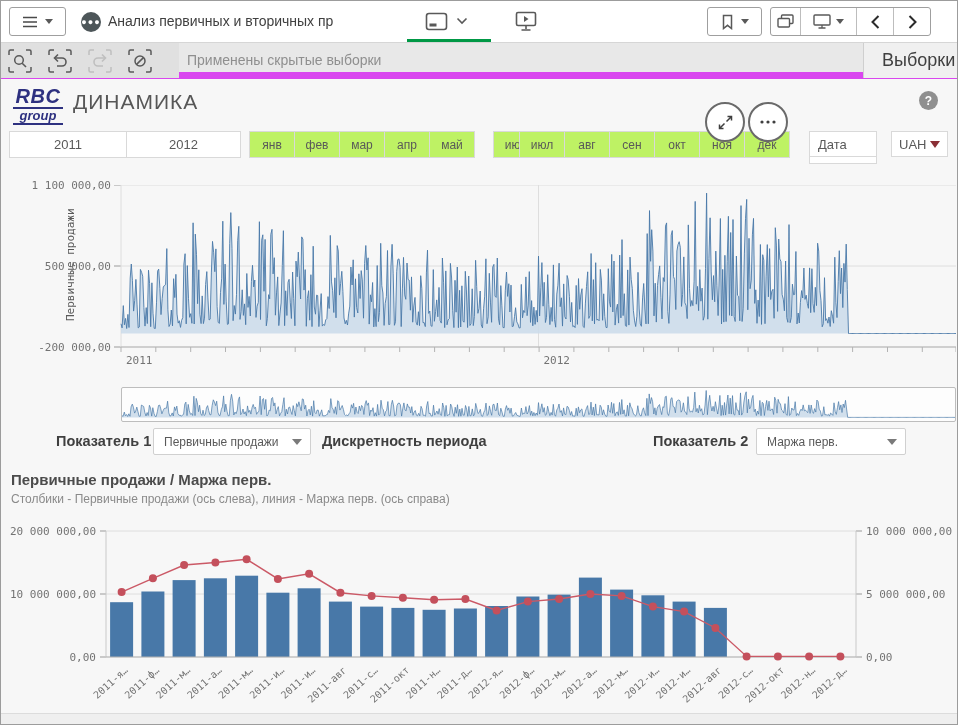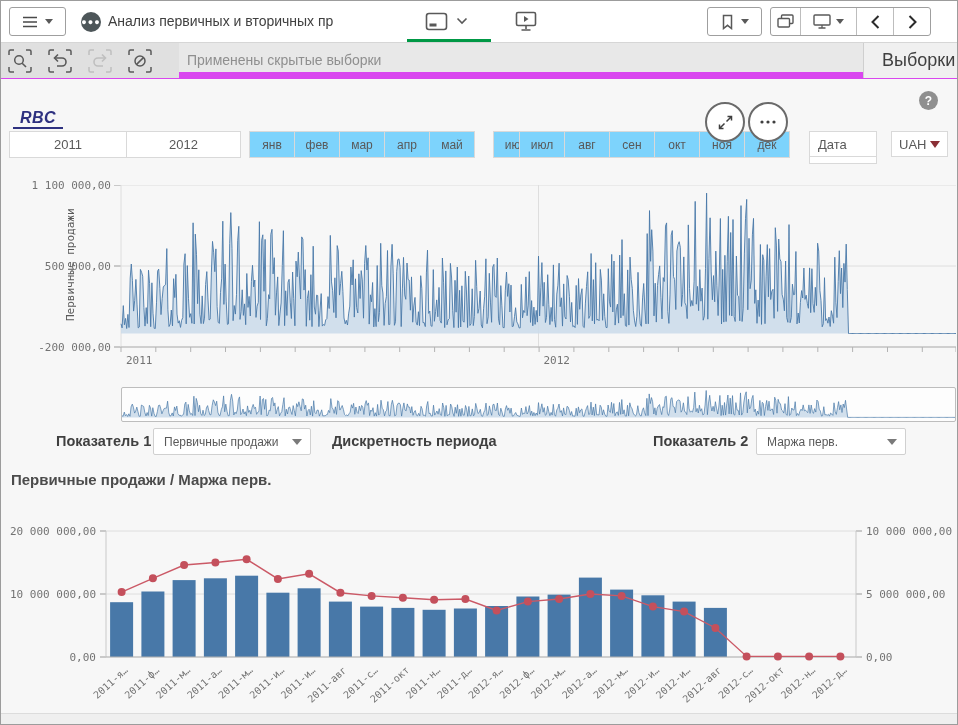--- a/index.html
+++ b/index.html
@@ -34,30 +34,30 @@
   .selbar { left:0; top:42px; width:958px; height:36px; background:#e8e8e8; border-bottom:7px solid #d946ef; }
   .selbar-icons { position:absolute; left:0; top:0; width:178px; height:35px; background:#e0e0e0; display:flex; align-items:center; padding-left:6px; gap:14px; }
   .sel-icon { width:26px; height:26px; display:flex; align-items:center; justify-content:center; cursor:pointer; }
   .sel-msg { position:absolute; left:186px; top:0; height:35px; line-height:35px; font-size:14px; color:#8f8f8f; }
   .selections-tool { position:absolute; right:0; top:0; width:96px; height:35px; background:#f0f0f0; border-left:1px solid #cfcfcf;
     display:flex; align-items:center; gap:8px; padding:0 10px; cursor:pointer; }
   .selections-tool span { font-size:18px; color:#404040; }
 
   
   .logo { position:absolute; left:12px; top:85px; width:50px; text-align:center; color:#2e3180; font-style:italic; font-weight:bold; line-height:1; }
-  .logo .l1 { font-size:16px; letter-spacing:0.5px; border-bottom:2.5px solid #2e3180; padding-bottom:1px;margin-top:24px; }
+  .logo .l1 { font-size:20px; letter-spacing:0.5px; border-bottom:2.5px solid #2e3180; padding-bottom:1px; }
   .logo .l2 { font-size:13px; border-bottom:2px solid #2e3180; padding-bottom:1px; }
   .page-title { position:absolute; left:72px; top:89px; font-size:21px; color:#575757; letter-spacing:1px; }
   .help-btn { position:absolute; left:918px; top:90px; width:19px; height:19px; border-radius:50%; background:#8f8f8f; color:#fff;
     font-size:12px; font-weight:bold; display:flex; align-items:center; justify-content:center; cursor:pointer; }
 
   
   .filter-box { position:absolute; top:130px; height:27px; background:#fff; border:1px solid #d9d9d9;
     display:flex; align-items:center; justify-content:center; font-size:13px; color:#595959; cursor:pointer; }
-  .month-box { position:absolute; top:130px; height:27px; width:46px; background:#7dd3fc; border:1px solid #d9d9d9;
+  .month-box { position:absolute; top:130px; height:27px; width:46px; background:#bef264; border:1px solid #d9d9d9;
     display:flex; align-items:center; justify-content:center; font-size:12px; color:#595959; cursor:pointer; }
   .date-box { position:absolute; left:808px; top:130px; width:68px; height:26px; background:#fff; border:1px solid #d9d9d9;
     display:flex; align-items:center; padding-left:8px; font-size:13px; color:#595959; cursor:pointer; }
   .date-strip { position:absolute; left:808px; top:156px; width:68px; height:7px; background:#fff; border:1px solid #d9d9d9; border-top:none; }
   .uah-box { position:absolute; left:890px; top:130px; width:57px; height:26px; background:#fff; border:1px solid #d9d9d9;
     display:flex; align-items:center; justify-content:space-between; padding:0 7px; font-size:13px; color:#595959; cursor:pointer; }
   .uah-caret { width:0; height:0; border-left:5px solid transparent; border-right:5px solid transparent; border-top:7px solid #8a2f35; }
   .circle-btn { position:absolute; top:101px; width:40px; height:40px; border-radius:50%; background:#fff; border:2px solid #6a6a6a;
     display:flex; align-items:center; justify-content:center; z-index:6; cursor:pointer; }
 
@@ -196,20 +196,21 @@
         <rect x="13" y="7" width="4" height="7.5" fill="#3f3f3f"></rect>
       </svg>
       <span>Выборки</span>
     </div>
   </div>
 
   <div class="logo">
     <div class="l1">RBC</div>
     <div class="l2">group</div>
   </div>
+  <div class="page-title">ДИНАМИКА</div>
   <div class="help-btn">?</div>
 
   <div id="year-row">
       <div class="filter-box" style="left: 8px; width: 118px;">2011</div>
       <div class="filter-box" style="left: 125px; width: 115px;">2012</div>
     </div>
   <div id="month-row">
       <div class="month-box" style="left: 248px;">янв</div>
       <div class="month-box" style="left: 293px;">фев</div>
       <div class="month-box" style="left: 338px;">мар</div>
@@ -299,28 +300,29 @@
         <path d="M0.0,27.6L1.1,28.4L2.3,24.1L3.4,27.8L4.6,26.5L5.7,28.5L6.8,25.8L8.0,28.3L9.1,18.8L10.3,16.1L11.4,19.2L12.6,25.1L13.7,23.1L14.8,19.1L16.0,23.8L17.1,28.3L18.3,28.2L19.4,17.1L20.5,17.7L21.7,18.5L22.8,24.5L24.0,28.0L25.1,24.5L26.2,27.5L27.4,17.3L28.5,19.9L29.7,28.1L30.8,19.7L32.0,25.5L33.1,28.4L34.2,28.5L35.4,23.5L36.5,17.5L37.7,17.1L38.8,20.9L39.9,25.8L41.1,22.7L42.2,20.5L43.4,20.2L44.5,20.1L45.6,13.2L46.8,24.9L47.9,28.1L49.1,27.6L50.2,24.9L51.3,28.0L52.5,18.9L53.6,22.5L54.8,18.1L55.9,25.7L57.1,27.4L58.2,27.0L59.3,28.3L60.5,26.9L61.6,26.3L62.8,16.1L63.9,14.1L65.0,27.6L66.2,16.4L67.3,22.8L68.5,26.3L69.6,25.6L70.7,27.5L71.9,8.2L73.0,27.6L74.2,10.4L75.3,14.3L76.5,23.7L77.6,17.2L78.7,25.7L79.9,27.5L81.0,22.2L82.2,27.5L83.3,26.5L84.4,20.0L85.6,17.6L86.7,22.6L87.9,26.8L89.0,26.7L90.1,17.7L91.3,11.8L92.4,14.0L93.6,17.6L94.7,13.2L95.9,24.3L97.0,27.3L98.1,27.5L99.3,21.6L100.4,18.8L101.6,7.9L102.7,23.8L103.8,16.1L105.0,23.2L106.1,27.7L107.3,27.6L108.4,12.2L109.5,6.3L110.7,13.1L111.8,27.0L113.0,24.1L114.1,25.7L115.3,22.0L116.4,11.7L117.5,8.9L118.7,26.7L119.8,25.2L121.0,21.0L122.1,26.0L123.2,23.7L124.4,27.7L125.5,17.9L126.7,24.4L127.8,22.3L128.9,26.1L130.1,19.4L131.2,16.4L132.4,20.5L133.5,19.2L134.6,26.3L135.8,24.2L136.9,23.5L138.1,8.0L139.2,26.7L140.4,11.5L141.5,10.5L142.6,21.3L143.8,11.4L144.9,28.0L146.1,26.5L147.2,22.0L148.3,22.8L149.5,10.5L150.6,9.5L151.8,18.0L152.9,14.9L154.0,25.9L155.2,21.5L156.3,18.6L157.5,27.9L158.6,25.5L159.8,23.6L160.9,16.4L162.0,9.7L163.2,27.9L164.3,21.2L165.5,26.0L166.6,19.6L167.7,19.0L168.9,23.4L170.0,26.5L171.2,17.6L172.3,22.7L173.4,27.9L174.6,15.6L175.7,18.6L176.9,13.8L178.0,18.4L179.2,22.8L180.3,10.9L181.4,11.4L182.6,21.1L183.7,17.2L184.9,28.0L186.0,22.7L187.1,21.2L188.3,26.9L189.4,18.2L190.6,28.1L191.7,12.7L192.8,24.4L194.0,25.7L195.1,22.1L196.3,22.2L197.4,28.1L198.6,25.0L199.7,21.8L200.8,28.0L202.0,27.7L203.1,27.9L204.3,26.8L205.4,26.5L206.5,22.4L207.7,24.6L208.8,10.6L210.0,19.5L211.1,21.2L212.2,25.4L213.4,18.8L214.5,26.4L215.7,12.6L216.8,13.7L217.9,22.1L219.1,19.9L220.2,17.5L221.4,21.4L222.5,26.4L223.7,27.6L224.8,26.9L225.9,27.8L227.1,25.7L228.2,24.2L229.4,16.7L230.5,20.1L231.6,15.3L232.8,26.3L233.9,19.0L235.1,24.4L236.2,25.5L237.3,18.0L238.5,22.7L239.6,17.4L240.8,19.2L241.9,26.5L243.1,16.0L244.2,12.6L245.3,17.3L246.5,14.9L247.6,27.6L248.8,22.0L249.9,23.4L251.0,19.7L252.2,28.1L253.3,24.7L254.5,28.1L255.6,16.4L256.7,27.1L257.9,25.4L259.0,12.2L260.2,20.3L261.3,21.7L262.5,27.9L263.6,23.6L264.7,22.3L265.9,13.5L267.0,27.7L268.2,27.7L269.3,16.7L270.4,12.3L271.6,18.0L272.7,27.9L273.9,27.2L275.0,17.5L276.1,15.3L277.3,15.1L278.4,16.8L279.6,28.1L280.7,20.9L281.9,14.9L283.0,22.0L284.1,22.9L285.3,15.9L286.4,19.1L287.6,19.2L288.7,25.0L289.8,18.6L291.0,27.3L292.1,24.1L293.3,22.5L294.4,27.2L295.5,27.8L296.7,25.3L297.8,27.9L299.0,18.3L300.1,20.8L301.2,27.3L302.4,27.3L303.5,28.1L304.7,17.8L305.8,13.5L307.0,25.6L308.1,25.1L309.2,28.0L310.4,28.0L311.5,17.2L312.7,27.1L313.8,25.2L314.9,23.0L316.1,26.2L317.2,20.6L318.4,26.9L319.5,27.4L320.6,15.0L321.8,19.7L322.9,28.3L324.1,17.4L325.2,27.8L326.4,26.8L327.5,26.6L328.6,16.0L329.8,18.8L330.9,25.0L332.1,28.3L333.2,19.2L334.3,25.3L335.5,16.7L336.6,28.3L337.8,21.1L338.9,28.2L340.0,20.3L341.2,27.1L342.3,27.2L343.5,17.5L344.6,21.1L345.8,28.3L346.9,18.4L348.0,27.9L349.2,27.5L350.3,20.9L351.5,27.9L352.6,26.2L353.7,15.4L354.9,20.4L356.0,25.5L357.2,24.6L358.3,21.3L359.4,27.8L360.6,28.3L361.7,24.7L362.9,22.3L364.0,15.1L365.2,27.5L366.3,26.2L367.4,17.9L368.6,23.6L369.7,27.3L370.9,16.7L372.0,16.2L373.1,22.3L374.3,22.5L375.4,15.0L376.6,26.6L377.7,27.7L378.8,20.2L380.0,24.1L381.1,28.3L382.3,28.3L383.4,21.1L384.5,17.6L385.7,22.3L386.8,19.9L388.0,25.3L389.1,20.1L390.3,28.1L391.4,28.0L392.5,26.2L393.7,24.5L394.8,27.2L396.0,27.6L397.1,28.3L398.2,28.3L399.4,20.0L400.5,26.4L401.7,25.0L402.8,25.4L403.9,18.6L405.1,26.0L406.2,24.0L407.4,17.6L408.5,27.3L409.7,23.1L410.8,27.9L411.9,24.4L413.1,27.7L414.2,25.0L415.4,27.2L416.5,14.6L417.6,26.1L418.8,20.7L419.9,15.8L421.1,24.2L422.2,19.6L423.3,27.3L424.5,26.3L425.6,18.2L426.8,23.8L427.9,27.7L429.1,24.4L430.2,27.1L431.3,16.3L432.5,26.8L433.6,28.2L434.8,21.9L435.9,20.2L437.0,16.0L438.2,24.3L439.3,22.6L440.5,28.0L441.6,19.9L442.7,26.2L443.9,26.6L445.0,18.3L446.2,19.1L447.3,22.3L448.5,27.2L449.6,23.5L450.7,28.1L451.9,27.9L453.0,28.3L454.2,20.2L455.3,27.7L456.4,18.9L457.6,24.8L458.7,22.0L459.9,20.9L461.0,28.1L462.1,28.3L463.3,23.6L464.4,20.4L465.6,17.6L466.7,26.5L467.8,26.0L469.0,14.1L470.1,27.0L471.3,19.1L472.4,27.6L473.6,15.9L474.7,26.9L475.8,26.7L477.0,27.0L478.1,17.2L479.3,19.2L480.4,26.9L481.5,21.8L482.7,26.1L483.8,28.2L485.0,28.3L486.1,17.0L487.2,23.2L488.4,24.4L489.5,14.3L490.7,25.3L491.8,15.5L493.0,27.8L494.1,24.9L495.2,23.8L496.4,27.4L497.5,14.4L498.7,26.4L499.8,11.5L500.9,26.0L502.1,21.8L503.2,27.9L504.4,28.1L505.5,17.2L506.6,27.8L507.8,14.8L508.9,19.0L510.1,20.8L511.2,25.1L512.4,27.0L513.5,28.1L514.6,26.1L515.8,17.7L516.9,24.7L518.1,27.6L519.2,28.0L520.3,22.6L521.5,19.8L522.6,24.7L523.8,27.6L524.9,10.3L526.0,27.6L527.2,5.9L528.3,15.6L529.5,9.6L530.6,13.6L531.8,26.0L532.9,19.8L534.0,27.2L535.2,20.2L536.3,18.1L537.5,16.5L538.6,22.5L539.7,26.6L540.9,18.7L542.0,19.5L543.2,8.9L544.3,8.2L545.4,25.2L546.6,27.5L547.7,22.0L548.9,10.6L550.0,9.7L551.1,18.5L552.3,19.1L553.4,24.8L554.6,13.6L555.7,12.4L556.9,11.9L558.0,12.9L559.1,24.2L560.3,21.9L561.4,14.8L562.6,23.5L563.7,24.1L564.8,26.6L566.0,8.6L567.1,20.8L568.3,24.2L569.4,23.1L570.5,24.1L571.7,19.4L572.8,4.1L574.0,23.8L575.1,20.4L576.3,25.0L577.4,17.2L578.5,23.2L579.7,20.7L580.8,26.9L582.0,26.1L583.1,17.0L584.2,2.5L585.4,26.7L586.5,15.1L587.7,7.3L588.8,17.6L589.9,23.0L591.1,18.3L592.2,23.4L593.4,13.7L594.5,20.2L595.7,26.0L596.8,19.0L597.9,7.4L599.1,27.6L600.2,17.2L601.4,27.2L602.5,14.5L603.6,27.1L604.8,15.6L605.9,7.0L607.1,25.9L608.2,10.1L609.3,26.1L610.5,7.6L611.6,26.2L612.8,27.1L613.9,14.6L615.1,22.1L616.2,22.3L617.3,27.0L618.5,4.9L619.6,27.1L620.8,24.7L621.9,14.0L623.0,7.4L624.2,3.8L625.3,24.9L626.5,11.2L627.6,20.9L628.7,19.2L629.9,10.5L631.0,7.4L632.2,23.7L633.3,21.1L634.4,27.5L635.6,23.0L636.7,26.2L637.9,12.4L639.0,27.7L640.2,14.3L641.3,15.4L642.4,27.5L643.6,18.5L644.7,12.4L645.9,22.4L647.0,13.2L648.1,22.9L649.3,21.3L650.4,21.0L651.6,26.5L652.7,9.2L653.8,12.5L655.0,25.2L656.1,11.3L657.3,15.1L658.4,15.7L659.6,22.0L660.7,22.9L661.8,25.1L663.0,15.6L664.1,26.4L665.3,27.3L666.4,8.6L667.5,27.4L668.7,26.4L669.8,20.0L671.0,22.0L672.1,21.9L673.2,13.7L674.4,27.6L675.5,25.5L676.7,27.4L677.8,23.5L679.0,21.2L680.1,22.6L681.2,16.9L682.4,22.9L683.5,22.1L684.7,23.6L685.8,24.6L686.9,16.9L688.1,25.4L689.2,17.0L690.4,23.7L691.5,25.4L692.6,20.6L693.8,24.1L694.9,12.1L696.1,13.6L697.2,21.2L698.4,23.1L699.5,28.1L700.6,27.6L701.8,18.7L702.9,26.9L704.1,26.6L705.2,27.4L706.3,26.3L707.5,28.1L708.6,25.0L709.8,26.1L710.9,27.4L712.0,14.8L713.2,23.5L714.3,26.4L715.5,19.5L716.6,13.6L717.7,21.8L718.9,16.9L720.0,24.5L721.2,16.0L722.3,19.6L723.5,12.3L724.6,21.0L725.7,29.4L726.9,29.4L728.0,29.4L729.2,29.4L730.3,29.4L731.4,29.4L732.6,29.4L733.7,29.4L734.9,29.4L736.0,29.4L737.1,29.4L738.3,29.4L739.4,29.4L740.6,29.4L741.7,29.4L742.9,29.4L744.0,29.4L745.1,29.4L746.3,29.4L747.4,29.4L748.6,29.4L749.7,29.4L750.8,29.4L752.0,29.4L753.1,29.4L754.3,29.4L755.4,29.4L756.5,29.4L757.7,29.4L758.8,29.4L760.0,29.4L761.1,29.4L762.3,29.4L763.4,29.4L764.5,29.4L765.7,29.4L766.8,29.4L768.0,29.4L769.1,29.4L770.2,29.4L771.4,29.4L772.5,29.4L773.7,29.4L774.8,29.4L775.9,29.4L777.1,29.4L778.2,29.4L779.4,29.4L780.5,29.4L781.7,29.4L782.8,29.4L783.9,29.4L785.1,29.4L786.2,29.4L787.4,29.4L788.5,29.4L789.6,29.4L790.8,29.4L791.9,29.4L793.1,29.4L794.2,29.4L795.3,29.4L796.5,29.4L797.6,29.4L798.8,29.4L799.9,29.4L801.0,29.4L802.2,29.4L803.3,29.4L804.5,29.4L805.6,29.4L806.8,29.4L807.9,29.4L809.0,29.4L810.2,29.4L811.3,29.4L812.5,29.4L813.6,29.4L814.7,29.4L815.9,29.4L817.0,29.4L818.2,29.4L819.3,29.4L820.4,29.4L821.6,29.4L822.7,29.4L823.9,29.4L825.0,29.4L826.2,29.4L827.3,29.4L828.4,29.4L829.6,29.4L830.7,29.4L831.9,29.4L833.0,29.4L833,29.4L0,29.4Z" fill="#ccdbea" fill-opacity="0.9"></path>
         <path d="M0.0,27.6L1.1,28.4L2.3,24.1L3.4,27.8L4.6,26.5L5.7,28.5L6.8,25.8L8.0,28.3L9.1,18.8L10.3,16.1L11.4,19.2L12.6,25.1L13.7,23.1L14.8,19.1L16.0,23.8L17.1,28.3L18.3,28.2L19.4,17.1L20.5,17.7L21.7,18.5L22.8,24.5L24.0,28.0L25.1,24.5L26.2,27.5L27.4,17.3L28.5,19.9L29.7,28.1L30.8,19.7L32.0,25.5L33.1,28.4L34.2,28.5L35.4,23.5L36.5,17.5L37.7,17.1L38.8,20.9L39.9,25.8L41.1,22.7L42.2,20.5L43.4,20.2L44.5,20.1L45.6,13.2L46.8,24.9L47.9,28.1L49.1,27.6L50.2,24.9L51.3,28.0L52.5,18.9L53.6,22.5L54.8,18.1L55.9,25.7L57.1,27.4L58.2,27.0L59.3,28.3L60.5,26.9L61.6,26.3L62.8,16.1L63.9,14.1L65.0,27.6L66.2,16.4L67.3,22.8L68.5,26.3L69.6,25.6L70.7,27.5L71.9,8.2L73.0,27.6L74.2,10.4L75.3,14.3L76.5,23.7L77.6,17.2L78.7,25.7L79.9,27.5L81.0,22.2L82.2,27.5L83.3,26.5L84.4,20.0L85.6,17.6L86.7,22.6L87.9,26.8L89.0,26.7L90.1,17.7L91.3,11.8L92.4,14.0L93.6,17.6L94.7,13.2L95.9,24.3L97.0,27.3L98.1,27.5L99.3,21.6L100.4,18.8L101.6,7.9L102.7,23.8L103.8,16.1L105.0,23.2L106.1,27.7L107.3,27.6L108.4,12.2L109.5,6.3L110.7,13.1L111.8,27.0L113.0,24.1L114.1,25.7L115.3,22.0L116.4,11.7L117.5,8.9L118.7,26.7L119.8,25.2L121.0,21.0L122.1,26.0L123.2,23.7L124.4,27.7L125.5,17.9L126.7,24.4L127.8,22.3L128.9,26.1L130.1,19.4L131.2,16.4L132.4,20.5L133.5,19.2L134.6,26.3L135.8,24.2L136.9,23.5L138.1,8.0L139.2,26.7L140.4,11.5L141.5,10.5L142.6,21.3L143.8,11.4L144.9,28.0L146.1,26.5L147.2,22.0L148.3,22.8L149.5,10.5L150.6,9.5L151.8,18.0L152.9,14.9L154.0,25.9L155.2,21.5L156.3,18.6L157.5,27.9L158.6,25.5L159.8,23.6L160.9,16.4L162.0,9.7L163.2,27.9L164.3,21.2L165.5,26.0L166.6,19.6L167.7,19.0L168.9,23.4L170.0,26.5L171.2,17.6L172.3,22.7L173.4,27.9L174.6,15.6L175.7,18.6L176.9,13.8L178.0,18.4L179.2,22.8L180.3,10.9L181.4,11.4L182.6,21.1L183.7,17.2L184.9,28.0L186.0,22.7L187.1,21.2L188.3,26.9L189.4,18.2L190.6,28.1L191.7,12.7L192.8,24.4L194.0,25.7L195.1,22.1L196.3,22.2L197.4,28.1L198.6,25.0L199.7,21.8L200.8,28.0L202.0,27.7L203.1,27.9L204.3,26.8L205.4,26.5L206.5,22.4L207.7,24.6L208.8,10.6L210.0,19.5L211.1,21.2L212.2,25.4L213.4,18.8L214.5,26.4L215.7,12.6L216.8,13.7L217.9,22.1L219.1,19.9L220.2,17.5L221.4,21.4L222.5,26.4L223.7,27.6L224.8,26.9L225.9,27.8L227.1,25.7L228.2,24.2L229.4,16.7L230.5,20.1L231.6,15.3L232.8,26.3L233.9,19.0L235.1,24.4L236.2,25.5L237.3,18.0L238.5,22.7L239.6,17.4L240.8,19.2L241.9,26.5L243.1,16.0L244.2,12.6L245.3,17.3L246.5,14.9L247.6,27.6L248.8,22.0L249.9,23.4L251.0,19.7L252.2,28.1L253.3,24.7L254.5,28.1L255.6,16.4L256.7,27.1L257.9,25.4L259.0,12.2L260.2,20.3L261.3,21.7L262.5,27.9L263.6,23.6L264.7,22.3L265.9,13.5L267.0,27.7L268.2,27.7L269.3,16.7L270.4,12.3L271.6,18.0L272.7,27.9L273.9,27.2L275.0,17.5L276.1,15.3L277.3,15.1L278.4,16.8L279.6,28.1L280.7,20.9L281.9,14.9L283.0,22.0L284.1,22.9L285.3,15.9L286.4,19.1L287.6,19.2L288.7,25.0L289.8,18.6L291.0,27.3L292.1,24.1L293.3,22.5L294.4,27.2L295.5,27.8L296.7,25.3L297.8,27.9L299.0,18.3L300.1,20.8L301.2,27.3L302.4,27.3L303.5,28.1L304.7,17.8L305.8,13.5L307.0,25.6L308.1,25.1L309.2,28.0L310.4,28.0L311.5,17.2L312.7,27.1L313.8,25.2L314.9,23.0L316.1,26.2L317.2,20.6L318.4,26.9L319.5,27.4L320.6,15.0L321.8,19.7L322.9,28.3L324.1,17.4L325.2,27.8L326.4,26.8L327.5,26.6L328.6,16.0L329.8,18.8L330.9,25.0L332.1,28.3L333.2,19.2L334.3,25.3L335.5,16.7L336.6,28.3L337.8,21.1L338.9,28.2L340.0,20.3L341.2,27.1L342.3,27.2L343.5,17.5L344.6,21.1L345.8,28.3L346.9,18.4L348.0,27.9L349.2,27.5L350.3,20.9L351.5,27.9L352.6,26.2L353.7,15.4L354.9,20.4L356.0,25.5L357.2,24.6L358.3,21.3L359.4,27.8L360.6,28.3L361.7,24.7L362.9,22.3L364.0,15.1L365.2,27.5L366.3,26.2L367.4,17.9L368.6,23.6L369.7,27.3L370.9,16.7L372.0,16.2L373.1,22.3L374.3,22.5L375.4,15.0L376.6,26.6L377.7,27.7L378.8,20.2L380.0,24.1L381.1,28.3L382.3,28.3L383.4,21.1L384.5,17.6L385.7,22.3L386.8,19.9L388.0,25.3L389.1,20.1L390.3,28.1L391.4,28.0L392.5,26.2L393.7,24.5L394.8,27.2L396.0,27.6L397.1,28.3L398.2,28.3L399.4,20.0L400.5,26.4L401.7,25.0L402.8,25.4L403.9,18.6L405.1,26.0L406.2,24.0L407.4,17.6L408.5,27.3L409.7,23.1L410.8,27.9L411.9,24.4L413.1,27.7L414.2,25.0L415.4,27.2L416.5,14.6L417.6,26.1L418.8,20.7L419.9,15.8L421.1,24.2L422.2,19.6L423.3,27.3L424.5,26.3L425.6,18.2L426.8,23.8L427.9,27.7L429.1,24.4L430.2,27.1L431.3,16.3L432.5,26.8L433.6,28.2L434.8,21.9L435.9,20.2L437.0,16.0L438.2,24.3L439.3,22.6L440.5,28.0L441.6,19.9L442.7,26.2L443.9,26.6L445.0,18.3L446.2,19.1L447.3,22.3L448.5,27.2L449.6,23.5L450.7,28.1L451.9,27.9L453.0,28.3L454.2,20.2L455.3,27.7L456.4,18.9L457.6,24.8L458.7,22.0L459.9,20.9L461.0,28.1L462.1,28.3L463.3,23.6L464.4,20.4L465.6,17.6L466.7,26.5L467.8,26.0L469.0,14.1L470.1,27.0L471.3,19.1L472.4,27.6L473.6,15.9L474.7,26.9L475.8,26.7L477.0,27.0L478.1,17.2L479.3,19.2L480.4,26.9L481.5,21.8L482.7,26.1L483.8,28.2L485.0,28.3L486.1,17.0L487.2,23.2L488.4,24.4L489.5,14.3L490.7,25.3L491.8,15.5L493.0,27.8L494.1,24.9L495.2,23.8L496.4,27.4L497.5,14.4L498.7,26.4L499.8,11.5L500.9,26.0L502.1,21.8L503.2,27.9L504.4,28.1L505.5,17.2L506.6,27.8L507.8,14.8L508.9,19.0L510.1,20.8L511.2,25.1L512.4,27.0L513.5,28.1L514.6,26.1L515.8,17.7L516.9,24.7L518.1,27.6L519.2,28.0L520.3,22.6L521.5,19.8L522.6,24.7L523.8,27.6L524.9,10.3L526.0,27.6L527.2,5.9L528.3,15.6L529.5,9.6L530.6,13.6L531.8,26.0L532.9,19.8L534.0,27.2L535.2,20.2L536.3,18.1L537.5,16.5L538.6,22.5L539.7,26.6L540.9,18.7L542.0,19.5L543.2,8.9L544.3,8.2L545.4,25.2L546.6,27.5L547.7,22.0L548.9,10.6L550.0,9.7L551.1,18.5L552.3,19.1L553.4,24.8L554.6,13.6L555.7,12.4L556.9,11.9L558.0,12.9L559.1,24.2L560.3,21.9L561.4,14.8L562.6,23.5L563.7,24.1L564.8,26.6L566.0,8.6L567.1,20.8L568.3,24.2L569.4,23.1L570.5,24.1L571.7,19.4L572.8,4.1L574.0,23.8L575.1,20.4L576.3,25.0L577.4,17.2L578.5,23.2L579.7,20.7L580.8,26.9L582.0,26.1L583.1,17.0L584.2,2.5L585.4,26.7L586.5,15.1L587.7,7.3L588.8,17.6L589.9,23.0L591.1,18.3L592.2,23.4L593.4,13.7L594.5,20.2L595.7,26.0L596.8,19.0L597.9,7.4L599.1,27.6L600.2,17.2L601.4,27.2L602.5,14.5L603.6,27.1L604.8,15.6L605.9,7.0L607.1,25.9L608.2,10.1L609.3,26.1L610.5,7.6L611.6,26.2L612.8,27.1L613.9,14.6L615.1,22.1L616.2,22.3L617.3,27.0L618.5,4.9L619.6,27.1L620.8,24.7L621.9,14.0L623.0,7.4L624.2,3.8L625.3,24.9L626.5,11.2L627.6,20.9L628.7,19.2L629.9,10.5L631.0,7.4L632.2,23.7L633.3,21.1L634.4,27.5L635.6,23.0L636.7,26.2L637.9,12.4L639.0,27.7L640.2,14.3L641.3,15.4L642.4,27.5L643.6,18.5L644.7,12.4L645.9,22.4L647.0,13.2L648.1,22.9L649.3,21.3L650.4,21.0L651.6,26.5L652.7,9.2L653.8,12.5L655.0,25.2L656.1,11.3L657.3,15.1L658.4,15.7L659.6,22.0L660.7,22.9L661.8,25.1L663.0,15.6L664.1,26.4L665.3,27.3L666.4,8.6L667.5,27.4L668.7,26.4L669.8,20.0L671.0,22.0L672.1,21.9L673.2,13.7L674.4,27.6L675.5,25.5L676.7,27.4L677.8,23.5L679.0,21.2L680.1,22.6L681.2,16.9L682.4,22.9L683.5,22.1L684.7,23.6L685.8,24.6L686.9,16.9L688.1,25.4L689.2,17.0L690.4,23.7L691.5,25.4L692.6,20.6L693.8,24.1L694.9,12.1L696.1,13.6L697.2,21.2L698.4,23.1L699.5,28.1L700.6,27.6L701.8,18.7L702.9,26.9L704.1,26.6L705.2,27.4L706.3,26.3L707.5,28.1L708.6,25.0L709.8,26.1L710.9,27.4L712.0,14.8L713.2,23.5L714.3,26.4L715.5,19.5L716.6,13.6L717.7,21.8L718.9,16.9L720.0,24.5L721.2,16.0L722.3,19.6L723.5,12.3L724.6,21.0L725.7,29.4L726.9,29.4L728.0,29.4L729.2,29.4L730.3,29.4L731.4,29.4L732.6,29.4L733.7,29.4L734.9,29.4L736.0,29.4L737.1,29.4L738.3,29.4L739.4,29.4L740.6,29.4L741.7,29.4L742.9,29.4L744.0,29.4L745.1,29.4L746.3,29.4L747.4,29.4L748.6,29.4L749.7,29.4L750.8,29.4L752.0,29.4L753.1,29.4L754.3,29.4L755.4,29.4L756.5,29.4L757.7,29.4L758.8,29.4L760.0,29.4L761.1,29.4L762.3,29.4L763.4,29.4L764.5,29.4L765.7,29.4L766.8,29.4L768.0,29.4L769.1,29.4L770.2,29.4L771.4,29.4L772.5,29.4L773.7,29.4L774.8,29.4L775.9,29.4L777.1,29.4L778.2,29.4L779.4,29.4L780.5,29.4L781.7,29.4L782.8,29.4L783.9,29.4L785.1,29.4L786.2,29.4L787.4,29.4L788.5,29.4L789.6,29.4L790.8,29.4L791.9,29.4L793.1,29.4L794.2,29.4L795.3,29.4L796.5,29.4L797.6,29.4L798.8,29.4L799.9,29.4L801.0,29.4L802.2,29.4L803.3,29.4L804.5,29.4L805.6,29.4L806.8,29.4L807.9,29.4L809.0,29.4L810.2,29.4L811.3,29.4L812.5,29.4L813.6,29.4L814.7,29.4L815.9,29.4L817.0,29.4L818.2,29.4L819.3,29.4L820.4,29.4L821.6,29.4L822.7,29.4L823.9,29.4L825.0,29.4L826.2,29.4L827.3,29.4L828.4,29.4L829.6,29.4L830.7,29.4L831.9,29.4L833.0,29.4" fill="none" stroke="#4878a8" stroke-width="0.7"></path>
       </svg>
   </div>
 
   <div class="ctl-label" style="left:55px;">Показатель 1</div>
   <div class="dropdown" style="left:152px;width:158px;">
     <span>Первичные продажи</span>
     <span class="dd-caret"></span>
   </div>
-  <div class="ctl-label" style="left:331px;">Дискретность периода</div>
+  <div class="ctl-label" style="left:321px;">Дискретность периода</div>
   <div class="ctl-label" style="left:652px;">Показатель 2</div>
   <div class="dropdown" style="left:755px;width:150px;">
     <span>Маржа перв.</span>
     <span class="dd-caret"></span>
   </div>
 
   <div class="chart2-title">Первичные продажи / Маржа перв.</div>
+  <div class="chart2-sub">Столбики - Первичные продажи (ось слева), линия - Маржа перв. (ось справа)</div>
   <svg id="chart2-svg" class="abs" style="left:0;top:520px;" width="958" height="192">
       <line x1="105" y1="10.0" x2="855" y2="10.0" stroke="#dedede"></line>
       <line x1="99" y1="10.0" x2="105" y2="10.0" stroke="#9b9b9b"></line>
       <line x1="855" y1="10.0" x2="861" y2="10.0" stroke="#9b9b9b"></line>
       <text x="95" y="14" text-anchor="end">20 000 000,00</text>
       <text x="865" y="14">10 000 000,00</text>
       <line x1="105" y1="73.0" x2="855" y2="73.0" stroke="#dedede"></line>
       <line x1="99" y1="73.0" x2="105" y2="73.0" stroke="#9b9b9b"></line>
       <line x1="855" y1="73.0" x2="861" y2="73.0" stroke="#9b9b9b"></line>
       <text x="95" y="77" text-anchor="end">10 000 000,00</text>

